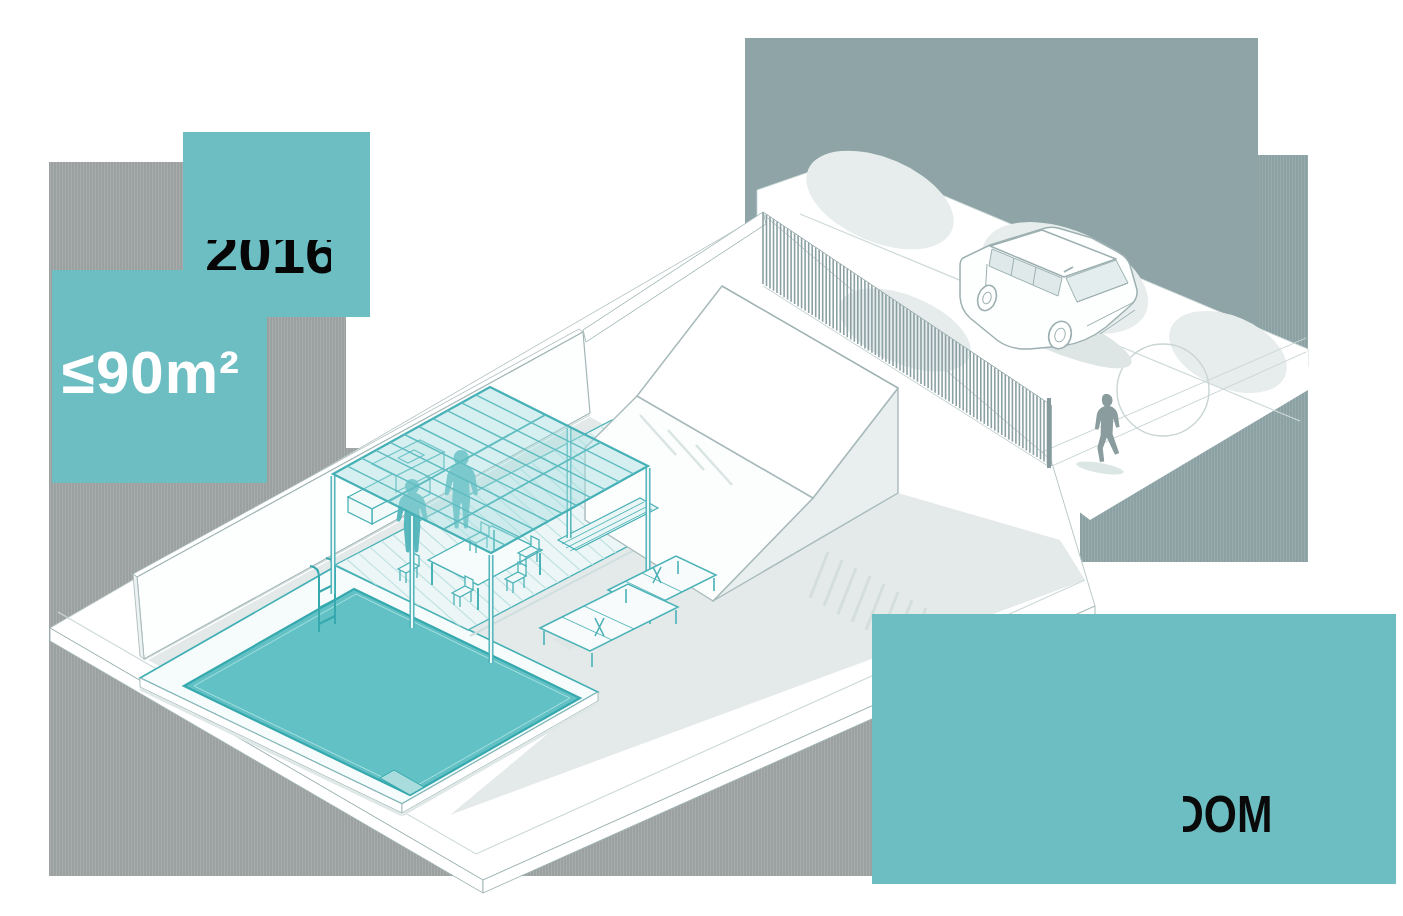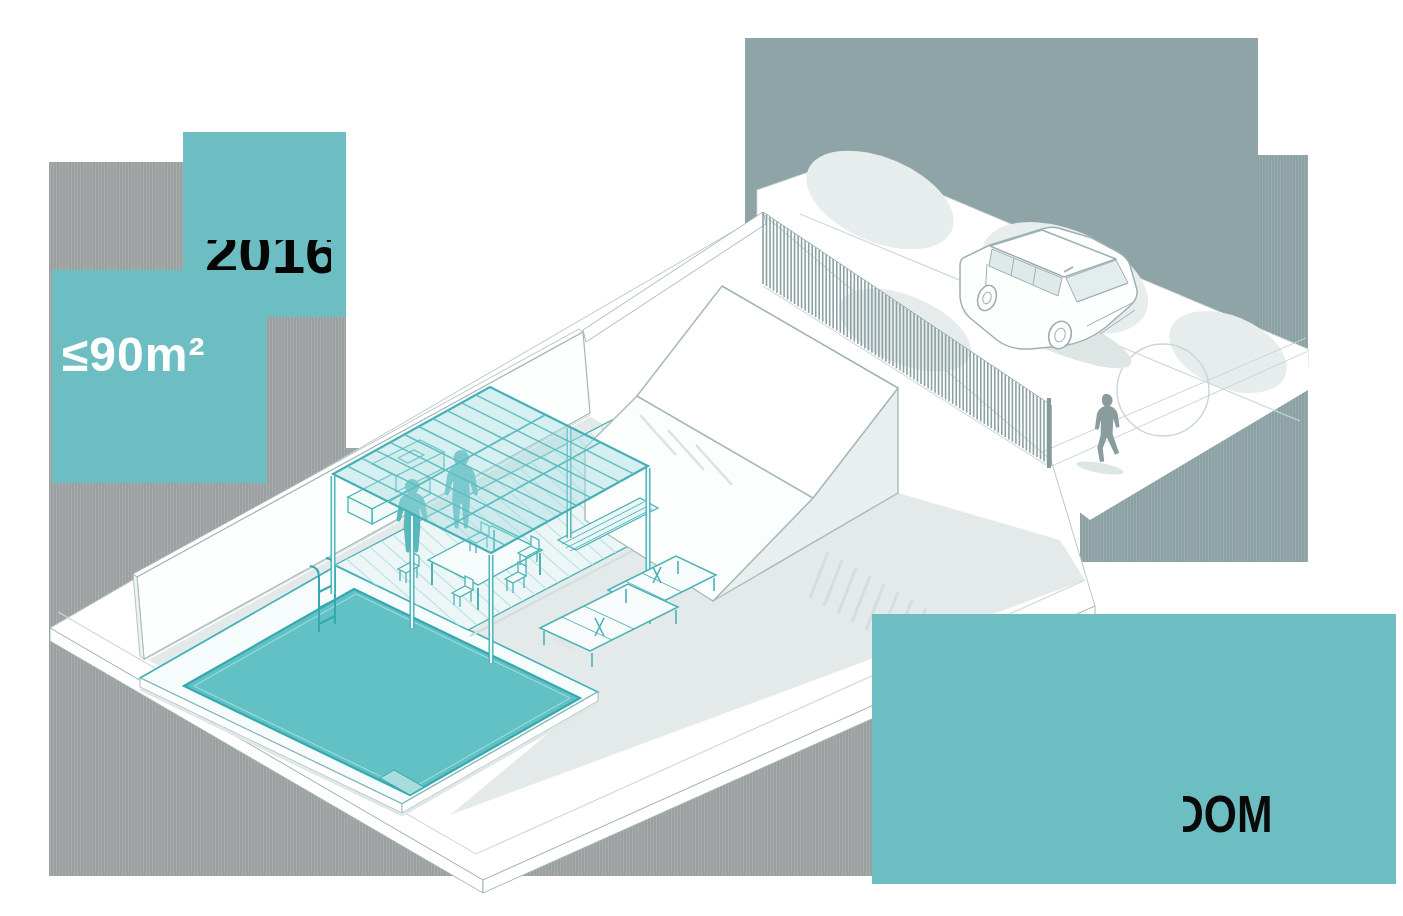--- a/index.html
+++ b/index.html
@@ -4,25 +4,25 @@
 <style>
   html,body{margin:0;padding:0;background:#ffffff;}
   #stage{
     position:relative;width:1403px;height:916px;overflow:hidden;background:#ffffff;
     font-family:"Liberation Sans", sans-serif;
   }
   #scene-svg{position:absolute;left:0;top:0;}
   .badge{position:absolute;}
   .badge-clip{position:absolute;overflow:hidden;}
   .badge-text{position:absolute;font-weight:bold;white-space:nowrap;line-height:1;}
-  #year-box{left:183px;top:132px;width:163px;height:185px;}
+  #year-box{left:183px;top:132px;width:163px;height:185px;padding-left:24px;}
   #year-clip{left:22px;top:108px;width:126px;height:62px;}
   #year-text{left:0;top:-17px;font-size:60px;color:#060606;letter-spacing:0px;}
   #area-box{left:52px;top:270px;width:215px;height:213px;}
-  #area-text{left:10px;top:61px;font-size:48px;color:#ffffff;letter-spacing:1px;text-align:center;}
+  #area-text{left:10px;top:73px;font-size:60px;color:#ffffff;letter-spacing:1px;text-align:center;}
   #dom-box{left:872px;top:614px;width:480px;height:270px;padding-left:44px;}
   #dom-clip{left:311px;top:176px;width:114px;height:54px;}
   #dom-text{left:-10px;top:-2px;font-size:52px;color:#0a0a0a;transform:scaleX(0.82);transform-origin:left top;}
 </style>
 </head>
 <body>
 
 <div id="stage">
 
 <svg id="scene-svg" width="1403" height="916" viewBox="0 0 1403 916">

